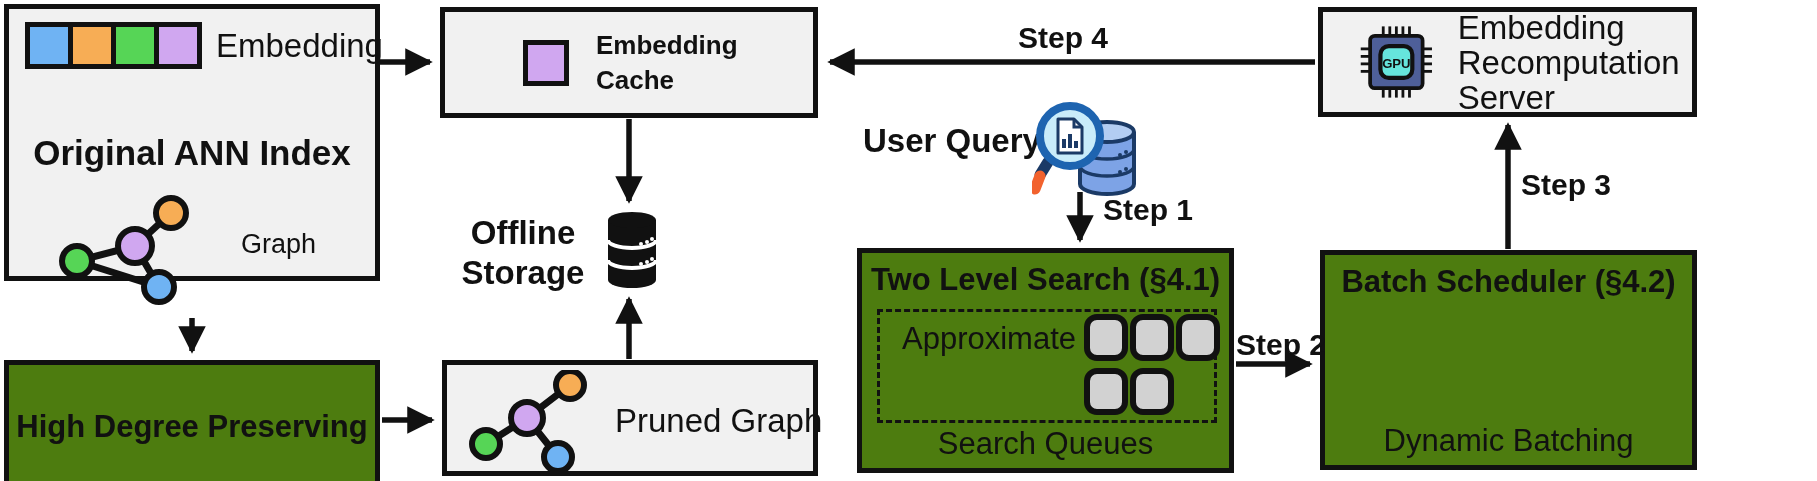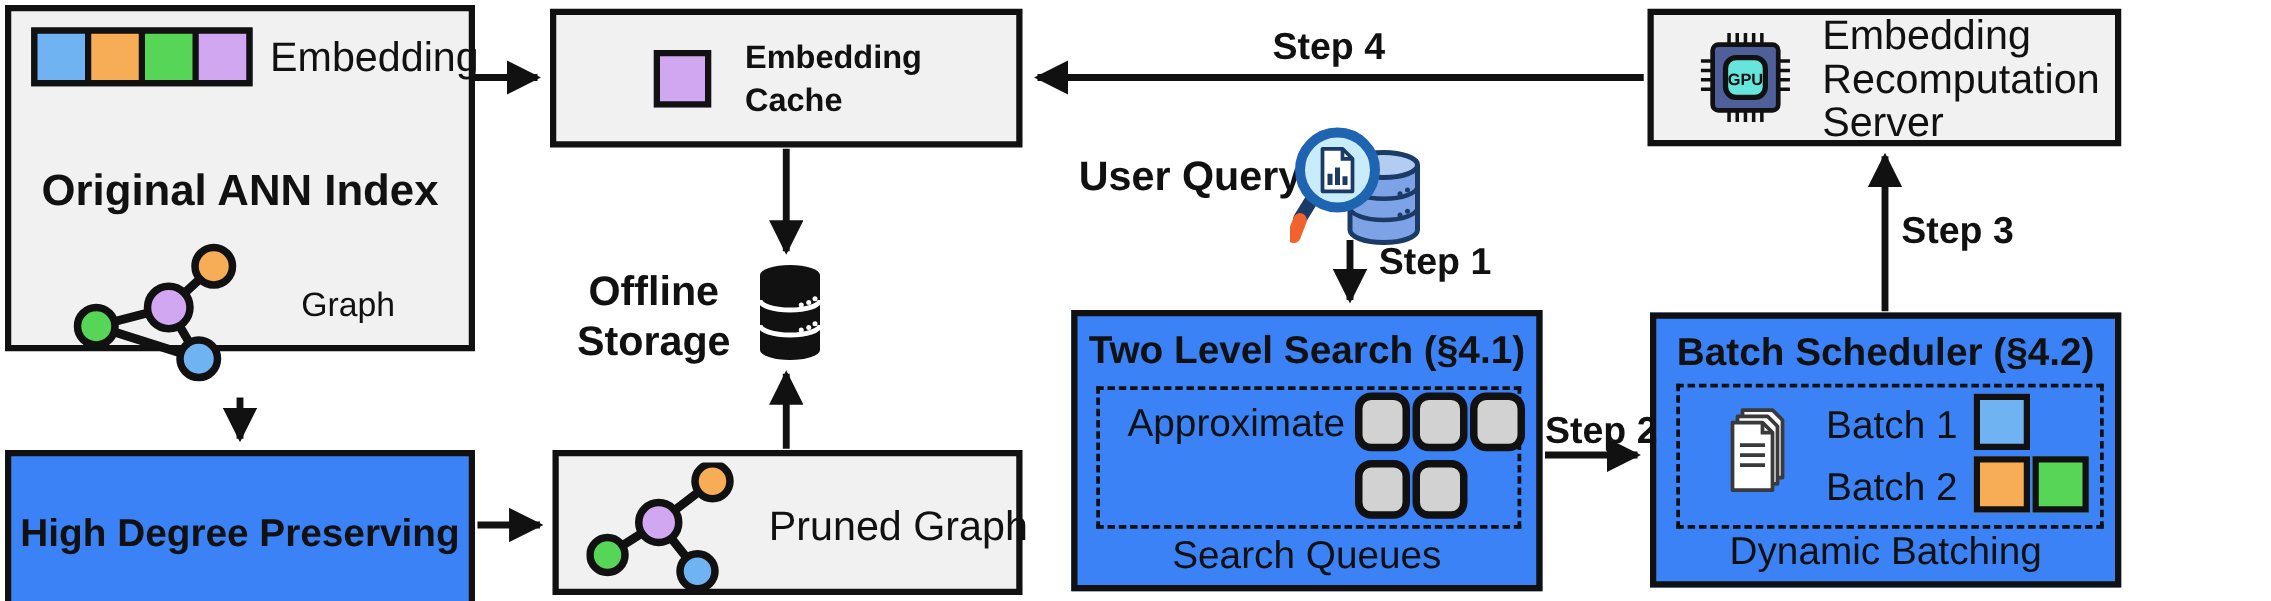--- a/index.html
+++ b/index.html
@@ -2,21 +2,21 @@
 <html><head>
 <meta charset="utf-8">
 <style>
   html,body{margin:0;padding:0;background:#fff;}
   #figure{
     position:relative;width:1817px;height:481px;background:#ffffff;overflow:hidden;
     font-family:"Liberation Sans",sans-serif;color:#111;
   }
   .box{position:absolute;border:5px solid #111;box-sizing:border-box;}
   .light{background:#f1f1f1;}
-  .dark{background:#3b82f6;}
+  .dark{background:#4d7c0f;}
   .abs{position:absolute;}
   .t{white-space:nowrap;}
   .bold{font-weight:bold;}
   .boxtitle{position:absolute;left:0;width:100%;text-align:center;font-weight:bold;font-size:31px;}
   .footerlbl{position:absolute;left:0;bottom:6px;width:100%;text-align:center;font-size:31px;}
   .dashed{position:absolute;border:3px dashed #111;box-sizing:border-box;}
   
   .strip{display:flex;border:5px solid #111;background:#111;gap:5px;}
   .cell{width:38px;height:37px;}
   
@@ -163,40 +163,20 @@
       <div class="qrow" style="left:204px;top:56px;">
         <div class="qsq"></div>
         <div class="qsq"></div>
       </div>
     </div>
     <div class="footerlbl t">Search Queues</div>
   </div>
 
   <div class="box dark" style="left:1320px;top:250px;width:377px;height:220px;">
     <div class="boxtitle t" style="top:9px;">Batch Scheduler (§4.2)</div>
-    <div class="dashed" style="left:16px;top:52px;width:342px;height:116px;">
-      <svg class="abs" style="left:36px;top:15px;" width="52" height="70" viewBox="0 0 52 70">
-        <g fill="#fafafa" stroke="#3a3a3a" stroke-width="3" stroke-linejoin="round">
-          <path d="M14 3 h24 l8 8 v46 h-32 z"></path>
-          <path d="M10 8 h24 l8 8 v46 h-32 z"></path>
-          <path d="M6 13 h24 l8 8 v46 h-32 z" fill="#ffffff"></path>
-        </g>
-        <path d="M30 13 v8 h8" fill="none" stroke="#3a3a3a" stroke-width="3"></path>
-        <g stroke="#3a3a3a" stroke-width="3">
-          <line x1="12" y1="31" x2="32" y2="31"></line>
-          <line x1="12" y1="39" x2="32" y2="39"></line>
-          <line x1="12" y1="47" x2="32" y2="47"></line>
-        </g>
-      </svg>
-      <div class="abs t" style="left:100px;top:12px;width:122px;text-align:right;font-size:31px;">Batch 1</div>
-      <div class="csq small c-blue abs" style="left:235px;top:5px;"></div>
-      <div class="abs t" style="left:100px;top:62px;width:122px;text-align:right;font-size:31px;">Batch 2</div>
-      <div class="csq small c-orange abs" style="left:235px;top:55px;"></div>
-      <div class="csq small c-green abs" style="left:282px;top:55px;"></div>
-    </div>
     <div class="footerlbl t">Dynamic Batching</div>
   </div>
 
   <div class="box light" style="left:1318px;top:7px;width:379px;height:110px;display:flex;align-items:center;padding-left:34px;gap:22px;">
     <svg width="84" height="84" viewBox="0 0 84 84">
       <g stroke="#111" stroke-width="3">
         <line x1="28" y1="4" x2="28" y2="14"></line>
           <line x1="35" y1="4" x2="35" y2="14"></line>
           <line x1="42" y1="4" x2="42" y2="14"></line>
           <line x1="49" y1="4" x2="49" y2="14"></line>

